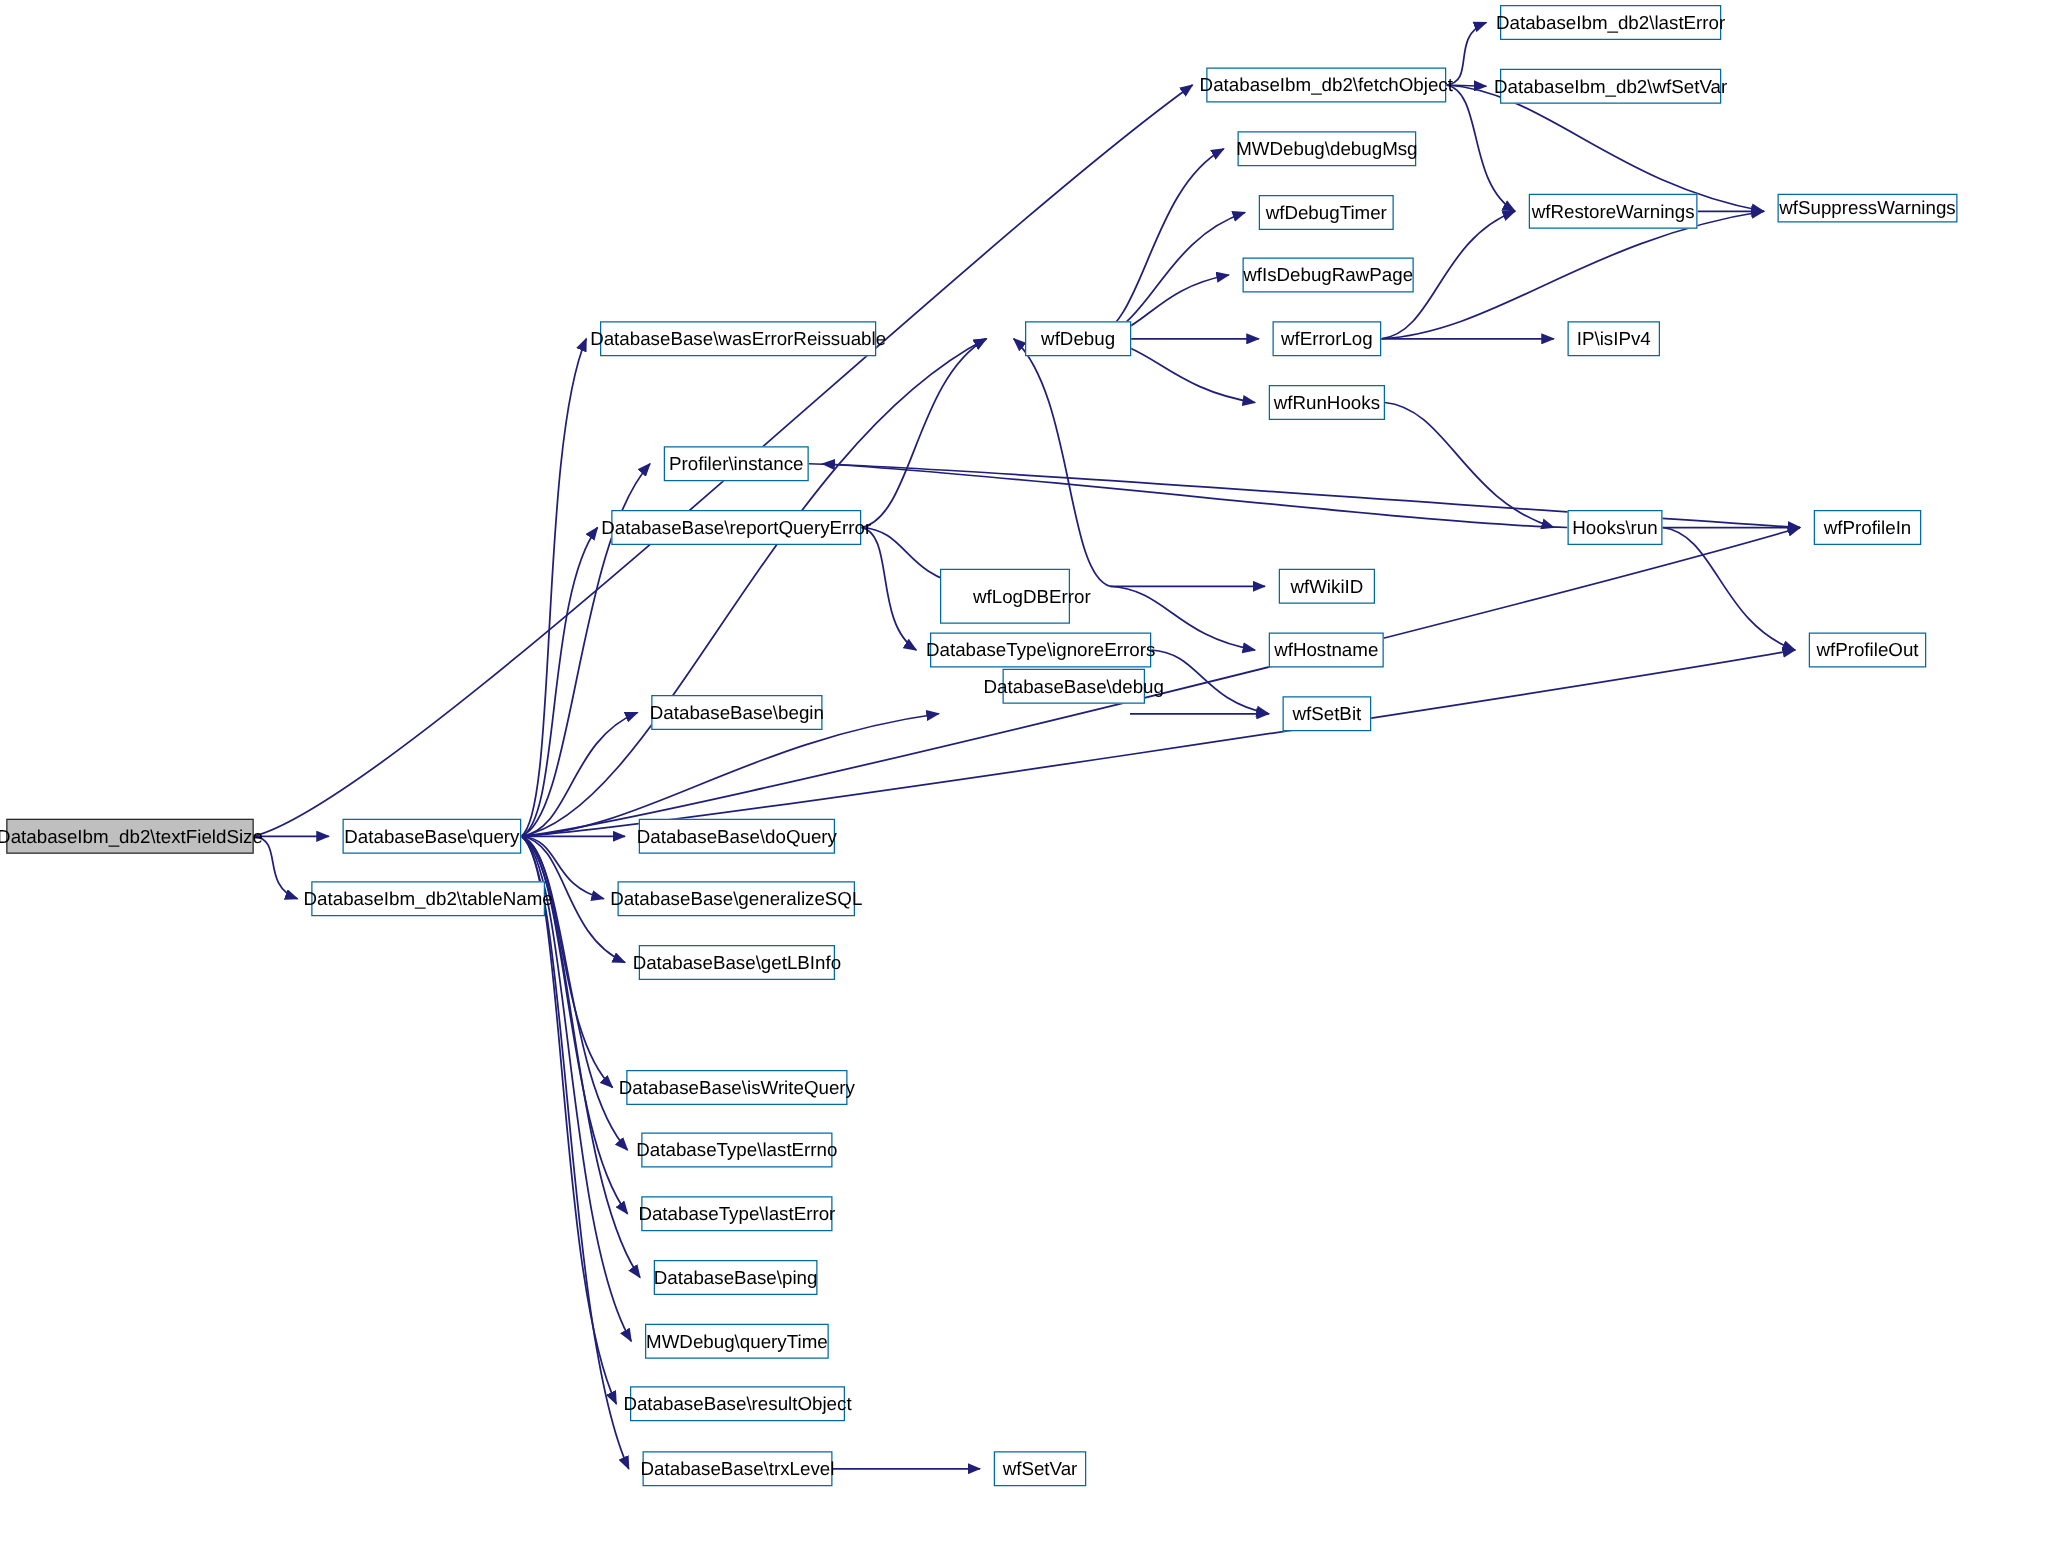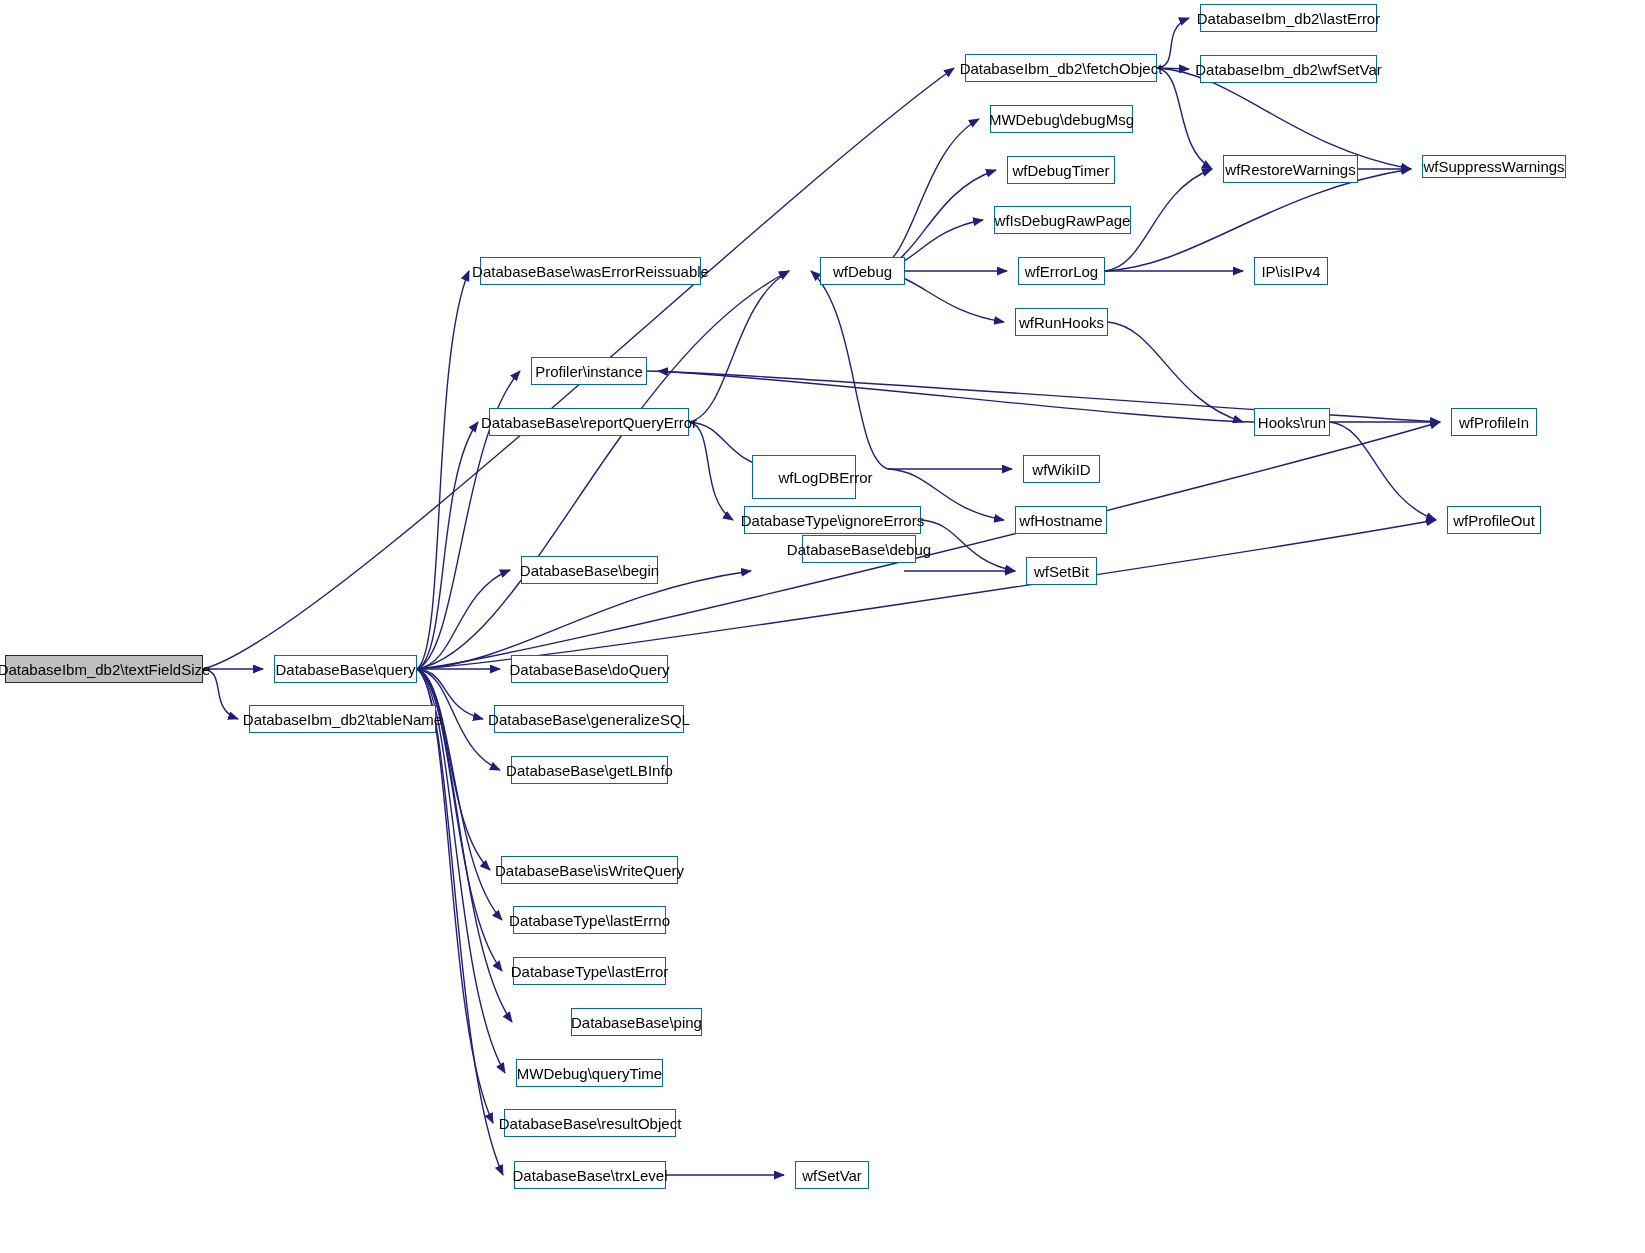--- a/index.html
+++ b/index.html
@@ -106,21 +106,21 @@
       </div>
       <div class="node" style="left: 501px; top: 856px; width: 177px; height: 28px;">
         <span>DatabaseBase\isWriteQuery</span>
       </div>
       <div class="node" style="left: 513px; top: 906px; width: 153px; height: 28px;">
         <span>DatabaseType\lastErrno</span>
       </div>
       <div class="node" style="left: 513px; top: 957px; width: 153px; height: 28px; text-align: center;">
         <span>DatabaseType\lastError</span>
       </div>
-      <div class="node" style="left: 523px; top: 1008px; width: 131px; height: 28px; margin-left: 48px;">
+      <div class="node" style="left: 523px; top: 1008px; width: 131px; height: 28px;">
         <span>DatabaseBase\ping</span>
       </div>
       <div class="node" style="left: 516px; top: 1059px; width: 147px; height: 28px;">
         <span>MWDebug\queryTime</span>
       </div>
       <div class="node" style="left: 504px; top: 1109px; width: 172px; height: 28px; justify-content: center;">
         <span>DatabaseBase\resultObject</span>
       </div>
       <div class="node" style="left: 514px; top: 1161px; width: 152px; height: 28px;">
         <span>DatabaseBase\trxLevel</span>

